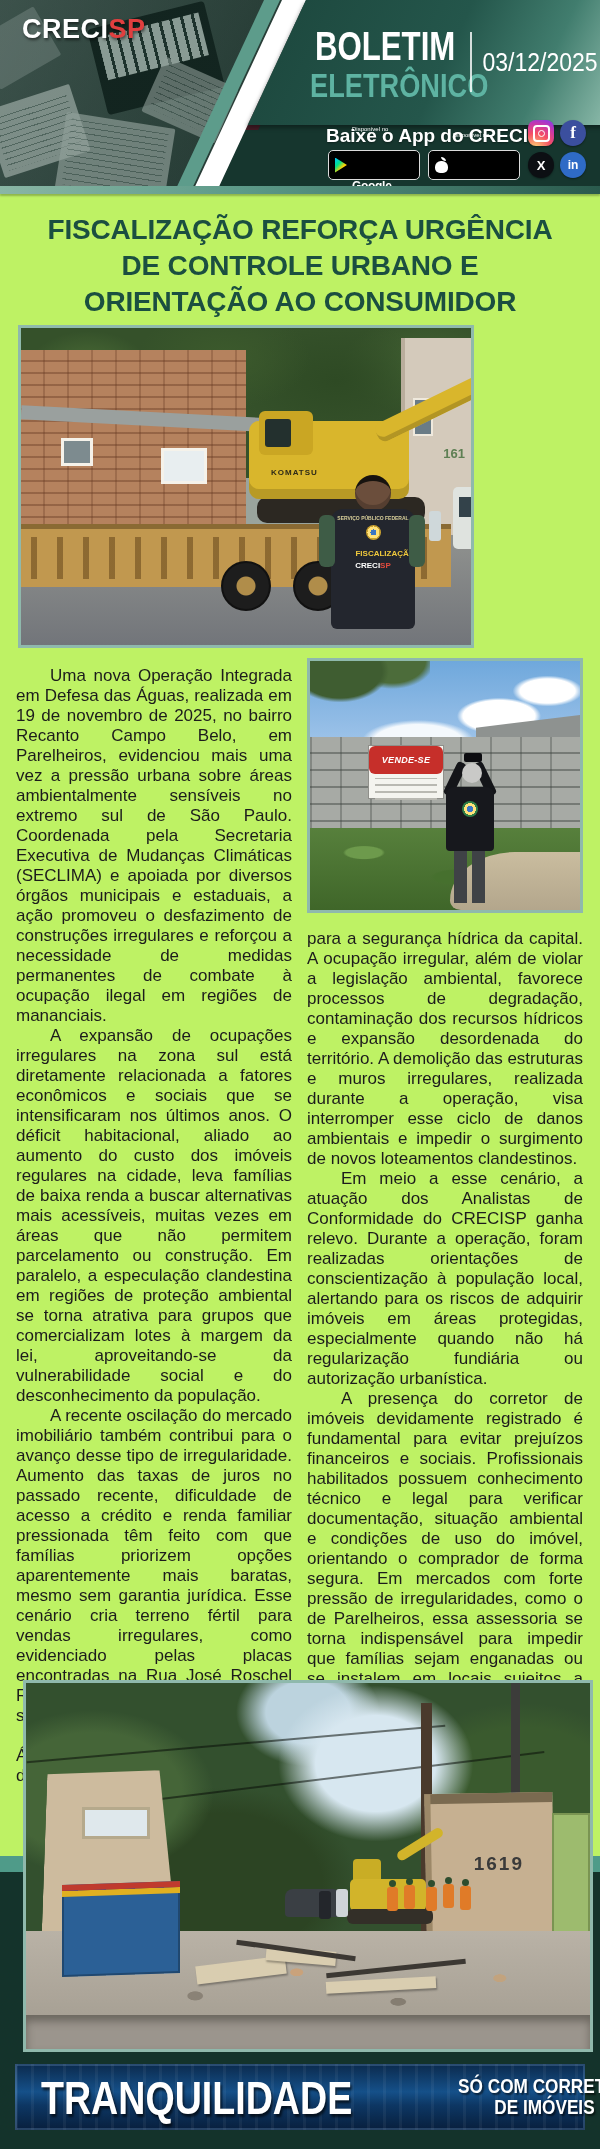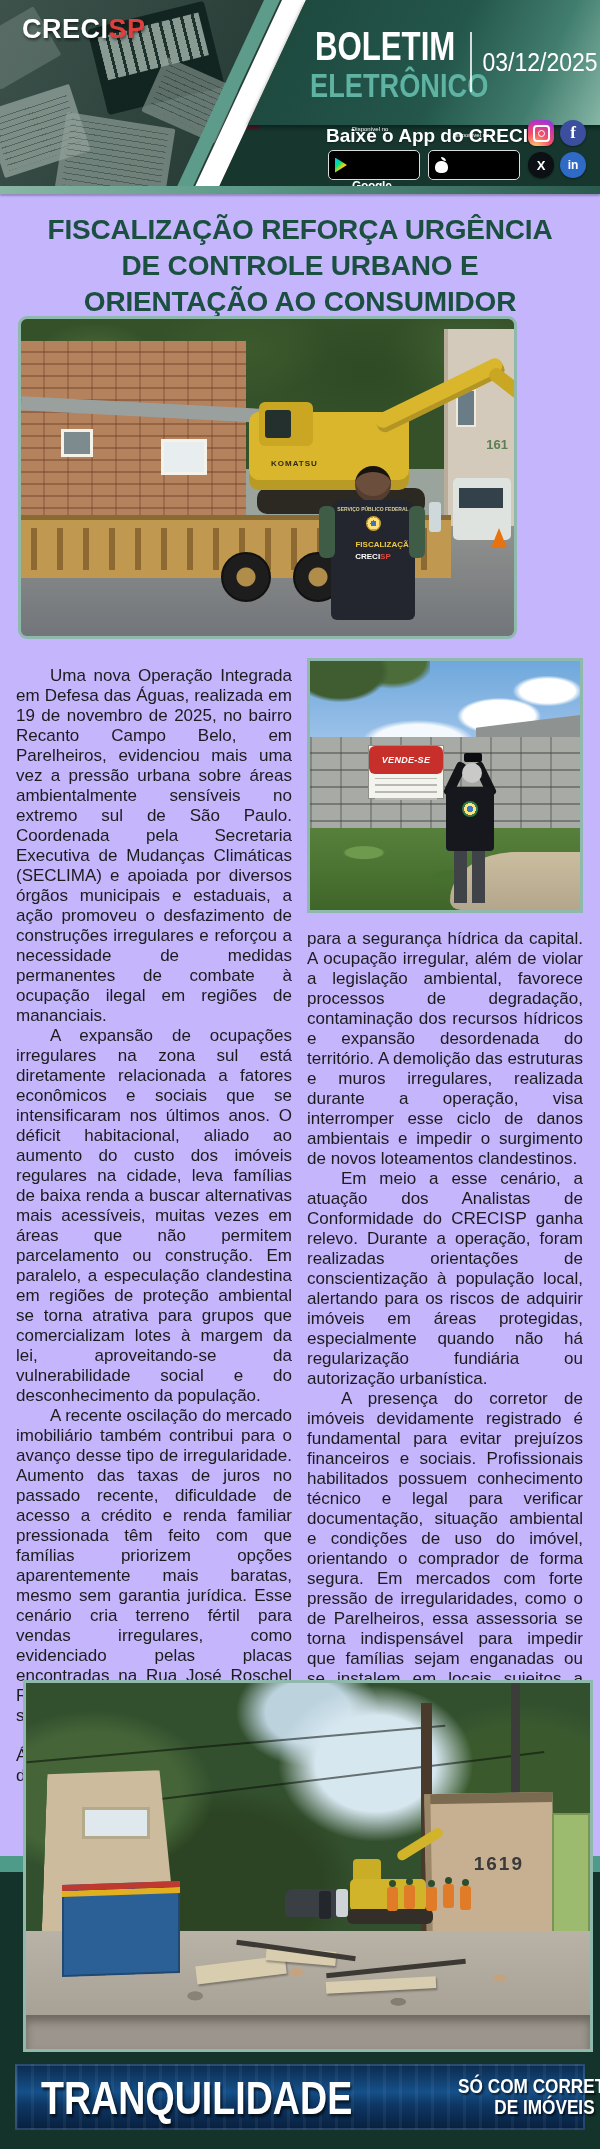--- a/index.html
+++ b/index.html
@@ -1,16 +1,16 @@
 <!DOCTYPE html>
 <html lang="pt-BR"><head>
 <meta charset="utf-8">
 <style>
   html,body{margin:0;padding:0;background:#ffffff;}
-  .page{position:relative;width:600px;height:2149px;overflow:hidden;background:#c4b5fd;
+  .page{position:relative;width:600px;height:2149px;overflow:hidden;background:#bef264;
         font-family:"Liberation Sans","DejaVu Sans",sans-serif;}
 
   
   .bg-teal-strip{position:absolute;left:0;top:1856px;width:600px;height:16px;background:#4f9b89;z-index:0;}
   .bg-green{position:absolute;left:0;top:1872px;width:600px;height:277px;background:#14332b;z-index:0;}
 
   
   .hdr{position:absolute;left:0;top:0;width:600px;height:186px;overflow:hidden;background:#1d2b28;z-index:3;}
   .hdr-photo{position:absolute;inset:0;background:linear-gradient(118deg,#53635d 0%,#35453f 38%,#18241f 75%,#0e1713 100%);}
   .hp-paper{position:absolute;background:#d8ded9;opacity:.8;border-radius:2px;}
@@ -71,21 +71,21 @@
   .divider{position:absolute;left:0;top:186px;width:600px;height:8px;z-index:3;
            background:linear-gradient(90deg,#8ab6a5 0%,#5d9a89 40%,#2a5a4d 100%);
            box-shadow:0 2px 2px rgba(0,0,0,.25);}
 
   
   .headline{position:absolute;left:0;top:212px;width:600px;text-align:center;z-index:2;
             color:#1b4f40;font-weight:800;font-size:28px;line-height:36px;letter-spacing:-.2px;}
 
   
   .photo{position:absolute;border:3px solid #8fb9ac;box-sizing:border-box;overflow:hidden;background:#9aa49d;z-index:2;}
-  .ph1{left:18px;top:316px;width:499px;height:323px;border-radius:9px;}
+  .ph1{left:18px;top:325px;width:456px;height:323px;}
   .ph3{left:15px;top:1672px;width:570px;height:372px;z-index:2;}
 
   
   .p1-trees{position:absolute;left:0;top:0;width:100%;height:150px;
      background:radial-gradient(90px 60px at 15% 30%,#4e7038 0%,transparent 70%),
                 radial-gradient(120px 70px at 45% 20%,#3c5a2c 0%,transparent 72%),
                 radial-gradient(140px 80px at 70% 35%,#2e4a24 0%,transparent 75%),
                 radial-gradient(120px 70px at 90% 25%,#446434 0%,transparent 70%),#35512a;}
   .p1-bldgR{position:absolute;right:0;top:10px;width:66px;height:210px;background:#d4cabb;border-left:4px solid #b9ad9c;}
   .p1-bldgR .win{position:absolute;left:8px;top:60px;width:16px;height:34px;background:#6a7c86;border:2px solid #efe9dd;}

